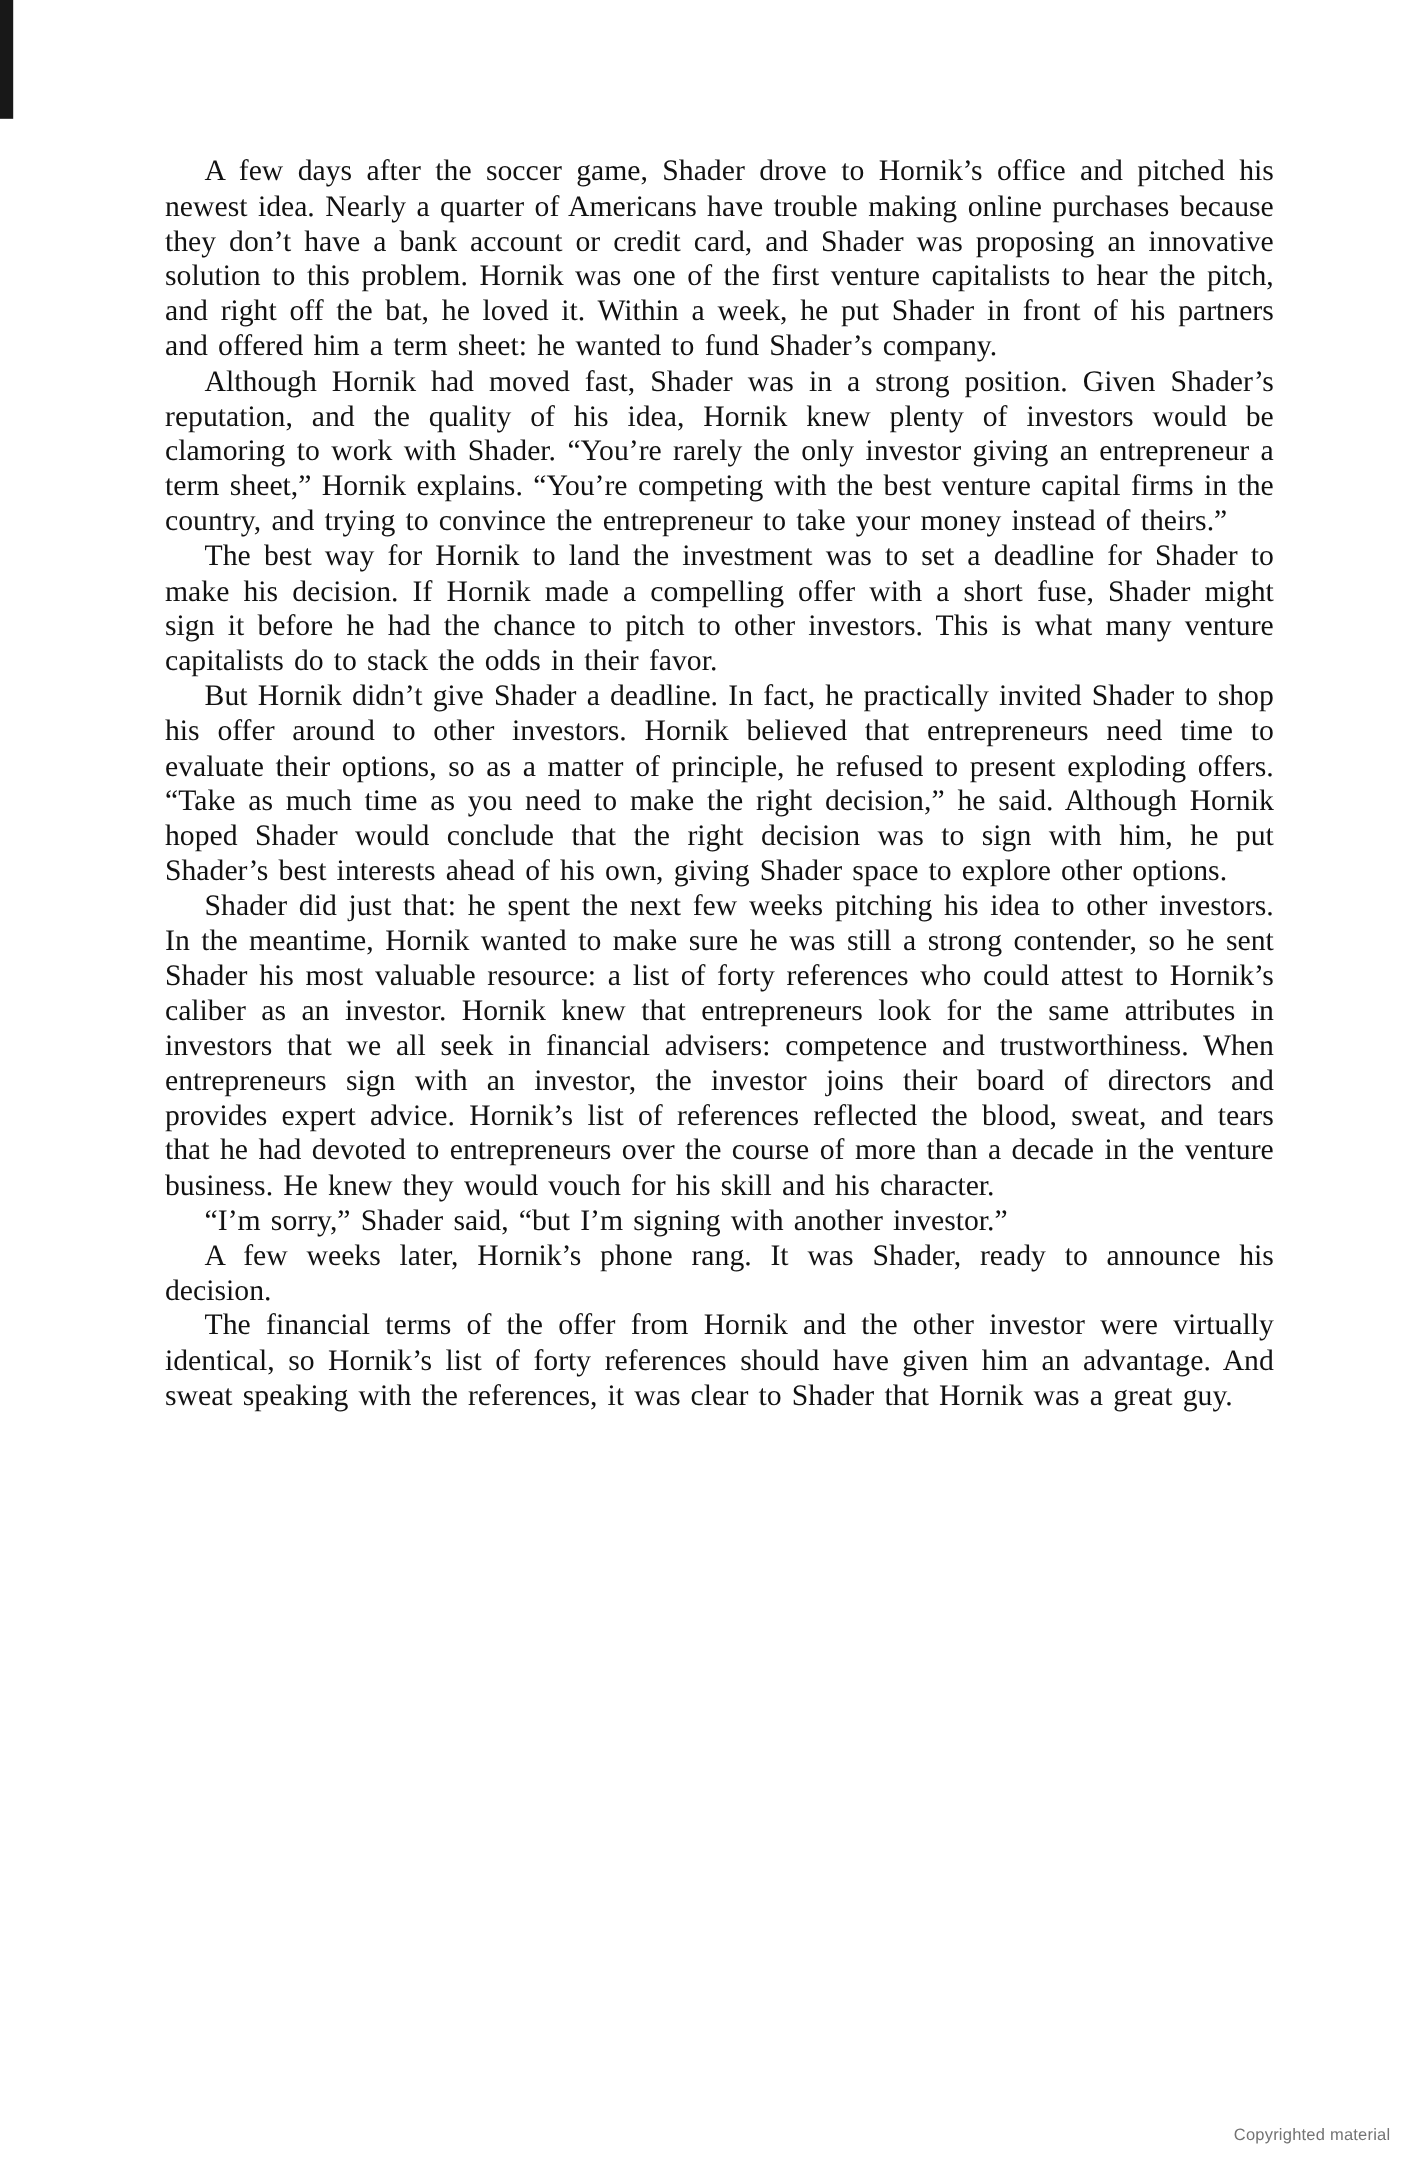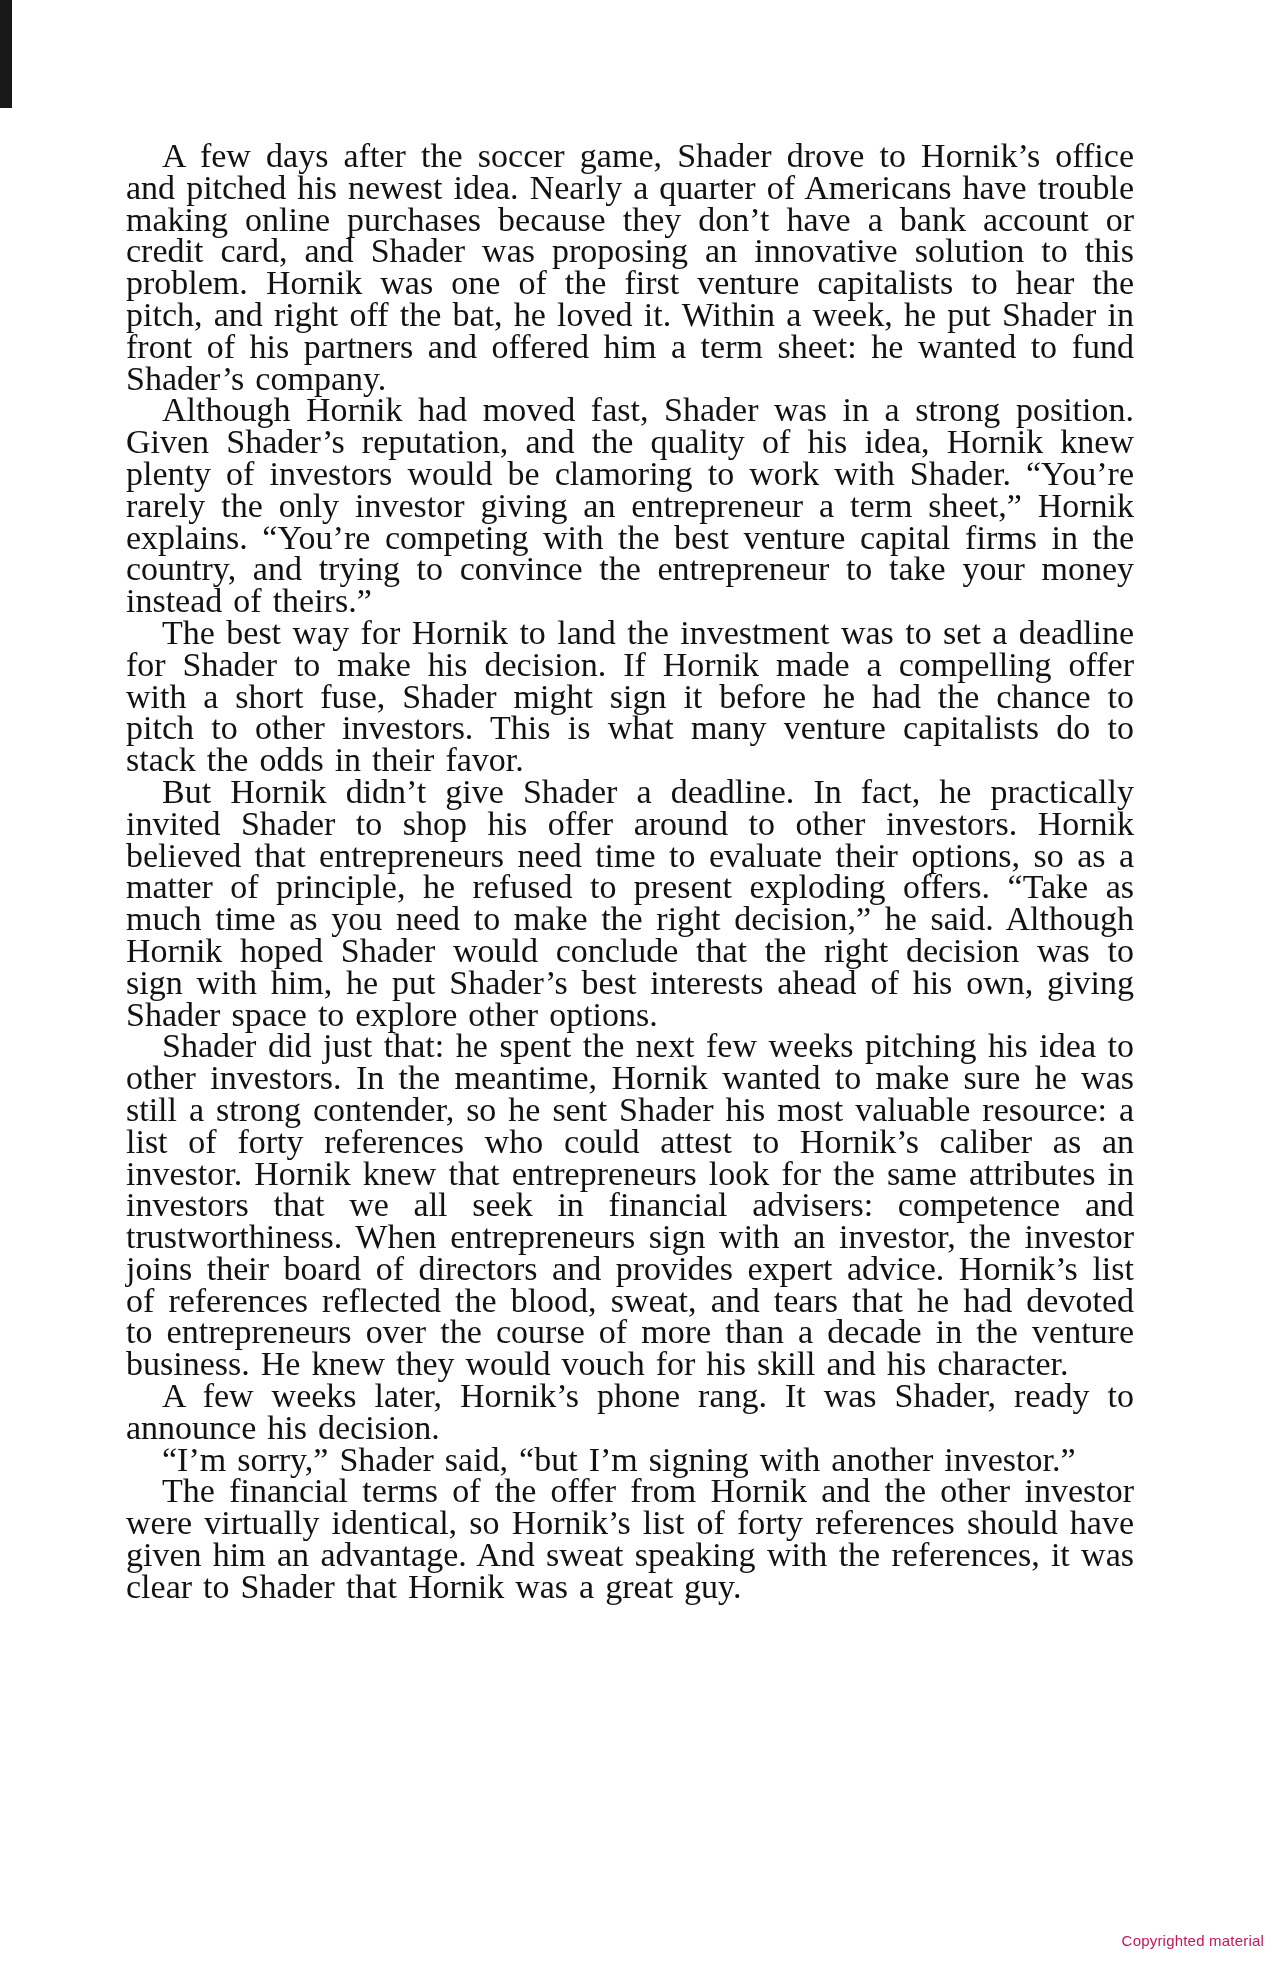--- a/index.html
+++ b/index.html
@@ -19,55 +19,55 @@
   .scan-edge {
     position: absolute;
     left: 0;
     top: 0;
     width: 12px;
     height: 108px;
     background: #181818;
   }
   .text-block {
     position: absolute;
-    left: 126px;
+    left: 150px;
     top: 140px;
     width: 1008px;
-    font-size: 34px;
+    font-size: 27px;
     line-height: 31.8px;
     text-align: justify;
     text-justify: inter-word;
     word-spacing: 2.5px;
   }
   .text-block p {
     margin: 0;
     padding: 0;
     text-indent: 36px;
   }
   .watermark {
     position: absolute;
     right: 16px;
     bottom: 16px;
     font-family: "Liberation Sans", sans-serif;
     font-size: 15px;
-    color: #be185d;
+    color: #737373;
     letter-spacing: 0.2px;
   }
 </style>
 </head>
 <body>
 
 <div class="page">
   <div class="scan-edge"></div>
 
   <div class="text-block">
     <p>A few days after the soccer game, Shader drove to Hornik’s office and pitched his newest idea. Nearly a quarter of Americans have trouble making online purchases because they don’t have a bank account or credit card, and Shader was proposing an innovative solution to this problem. Hornik was one of the first venture capitalists to hear the pitch, and right off the bat, he loved it. Within a week, he put Shader in front of his partners and offered him a term sheet: he wanted to fund Shader’s company.</p>
     <p>Although Hornik had moved fast, Shader was in a strong position. Given Shader’s reputation, and the quality of his idea, Hornik knew plenty of investors would be clamoring to work with Shader. “You’re rarely the only investor giving an entrepreneur a term sheet,” Hornik explains. “You’re competing with the best venture capital firms in the country, and trying to convince the entrepreneur to take your money instead of theirs.”</p>
     <p>The best way for Hornik to land the investment was to set a deadline for Shader to make his decision. If Hornik made a compelling offer with a short fuse, Shader might sign it before he had the chance to pitch to other investors. This is what many venture capitalists do to stack the odds in their favor.</p>
     <p>But Hornik didn’t give Shader a deadline. In fact, he practically invited Shader to shop his offer around to other investors. Hornik believed that entrepreneurs need time to evaluate their options, so as a matter of principle, he refused to present exploding offers. “Take as much time as you need to make the right decision,” he said. Although Hornik hoped Shader would conclude that the right decision was to sign with him, he put Shader’s best interests ahead of his own, giving Shader space to explore other options.</p>
     <p>Shader did just that: he spent the next few weeks pitching his idea to other investors. In the meantime, Hornik wanted to make sure he was still a strong contender, so he sent Shader his most valuable resource: a list of forty references who could attest to Hornik’s caliber as an investor. Hornik knew that entrepreneurs look for the same attributes in investors that we all seek in financial advisers: competence and trustworthiness. When entrepreneurs sign with an investor, the investor joins their board of directors and provides expert advice. Hornik’s list of references reflected the blood, sweat, and tears that he had devoted to entrepreneurs over the course of more than a decade in the venture business. He knew they would vouch for his skill and his character.</p>
+    <p>“I’m sorry,” Shader said, “but I’m signing with another investor.”</p>
     <p>A few weeks later, Hornik’s phone rang. It was Shader, ready to announce his decision.</p>
-    <p>“I’m sorry,” Shader said, “but I’m signing with another investor.”</p>
     <p>The financial terms of the offer from Hornik and the other investor were virtually identical, so Hornik’s list of forty references should have given him an advantage. And sweat speaking with the references, it was clear to Shader that Hornik was a great guy.</p>
   </div>
 
   <div class="watermark">Copyrighted material</div>
 </div>
 
 </body></html>

